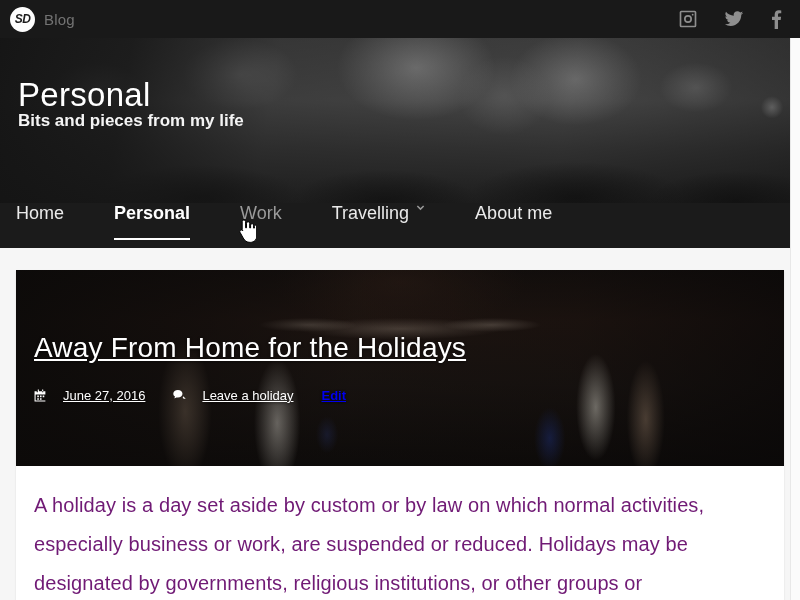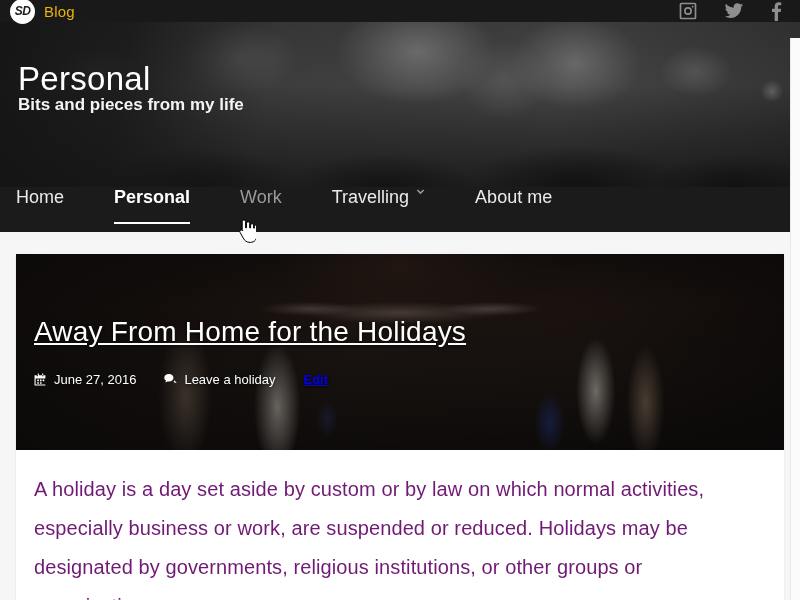--- a/index.html
+++ b/index.html
@@ -7,37 +7,37 @@
   body {
     font-family: "Liberation Sans", sans-serif;
     background:#f6f6f6;
     color:#3c3c3c;
     -webkit-font-smoothing:antialiased;
   }
 
   
   .topbar{
     position:relative;
-    height:22px;
+    height:38px;
     background:#191919;
     display:flex;
     align-items:center;
     padding:0 18px 0 10px;
     z-index:30;
   }
   .brand{ display:flex; align-items:center; gap:9px; }
   .logo-circle{
     width:25px;height:25px;border-radius:50%;
     background:#fdfdfd;
     display:flex;align-items:center;justify-content:center;
     font-size:12px;font-weight:bold;font-style:italic;
     color:#1b1b1b;letter-spacing:-0.5px;
     line-height:1;
   }
-  .brand-name{ color:#eab308; font-size:15px; letter-spacing:.2px; }
+  .brand-name{ color:#737373; font-size:15px; letter-spacing:.2px; }
   .social{ margin-left:auto; display:flex; align-items:center; gap:26px; }
   .social-icon{ width:20px;height:20px; display:block; fill:#8e8e8e; }
   .social-icon.fb{ width:12px; }
 
   
   .hero{
     position:relative;
     height:165px;
     overflow:hidden;
     background:#2a2a2a;
@@ -163,21 +163,21 @@
     font-size:28px; font-weight:300; color:#ffffff;
     letter-spacing:.2px; line-height:1.1;
     text-shadow:0 1px 3px rgba(0,0,0,.55);
   }
   .post-meta{
     margin-top:24px;
     display:flex; align-items:center;
     font-size:13px; color:#ffffff;
     text-shadow:0 1px 3px rgba(0,0,0,.6);
   }
-  .meta-item{ display:flex; align-items:center; gap:7px; margin-right:28px; cursor:pointer; }
+  .meta-item{ display:flex; align-items:center; gap:16px; margin-right:28px; cursor:pointer;text-decoration:underline; }
   .meta-item:last-child{ margin-right:0; }
   .meta-icon{ width:13px;height:13px; display:block; fill:#ffffff; }
   .meta-edit{ cursor:pointer;font-weight:bold; }
 
   .card-body{
     padding:20px 18px 0 18px;
   }
   .excerpt{
     font-size:20px;
     line-height:1.95;

